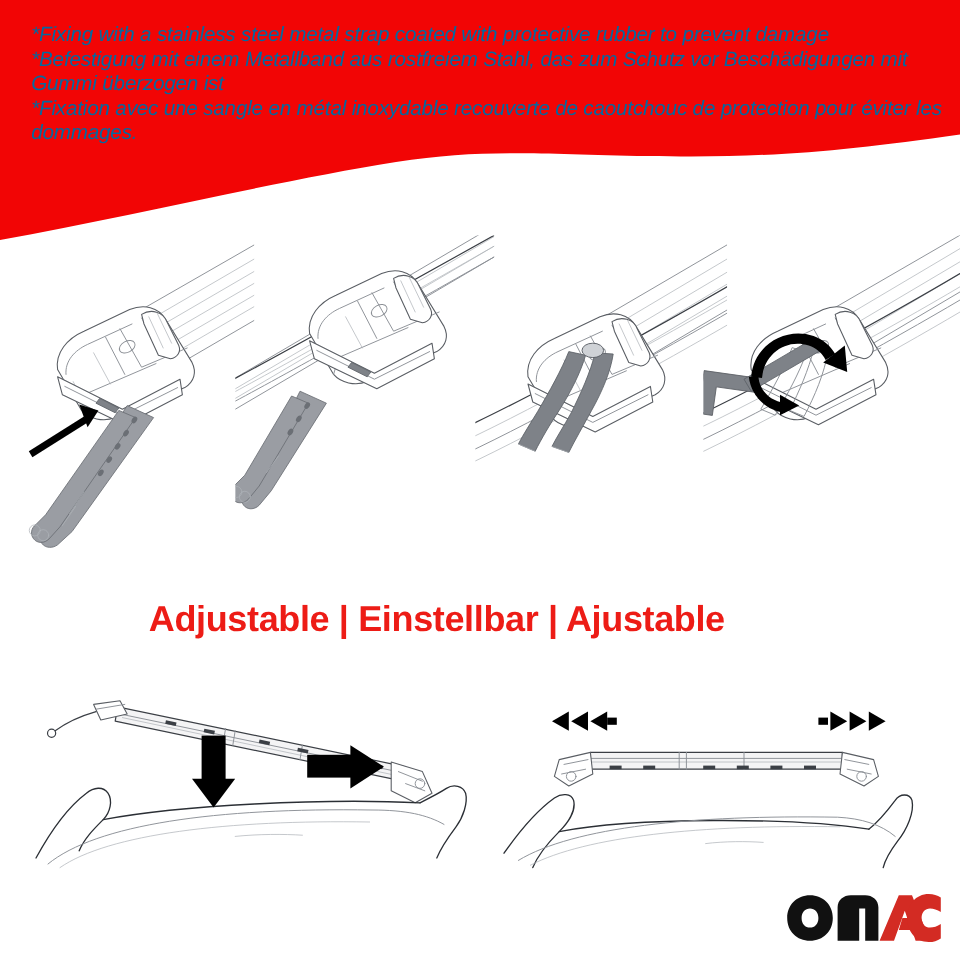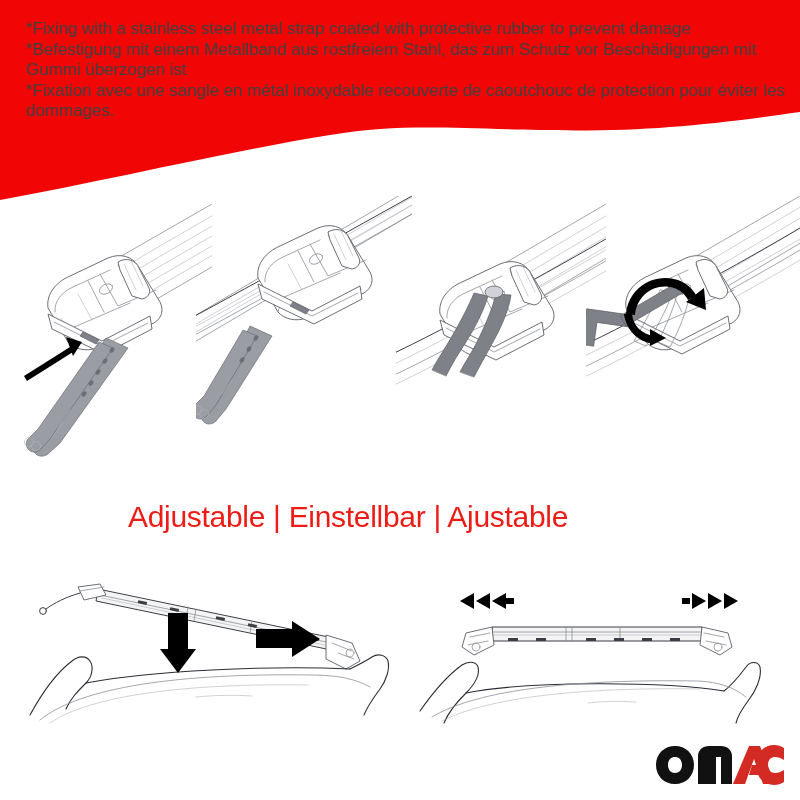--- a/index.html
+++ b/index.html
@@ -29,26 +29,27 @@
   #banner-shape {
     position: absolute;
     left: 0; top: 0;
     width: 800px; height: 210px;
   }
   #banner-text {
     position: absolute;
     left: 26px;
     top: 18px;
     width: 760px;
-    color: #404040;
+    color: #0369a1;
     font-size: 17.2px;
     line-height: 20.6px;
     letter-spacing: -0.15px;
     white-space: pre-wrap;
     font-weight: 400;
+    font-style: italic;
   }
 
   
   #steps-band {
     position: absolute;
     left: 0;
     top: 196px;
     width: 800px;
     height: 265px;
   }
@@ -62,22 +63,23 @@
 
   
   #adjustable-heading {
     position: absolute;
     left: 0;
     top: 500px;
     width: 696px;
     text-align: center;
     color: #ED1C16;
     font-size: 30px;
-    font-weight: normal;
+    font-weight: bold;
     letter-spacing: -0.3px;
+    padding-left: 16px;
   }
 
   
   #vehicle-band {
     position: absolute;
     left: 0;
     top: 565px;
     width: 800px;
     height: 160px;
   }

